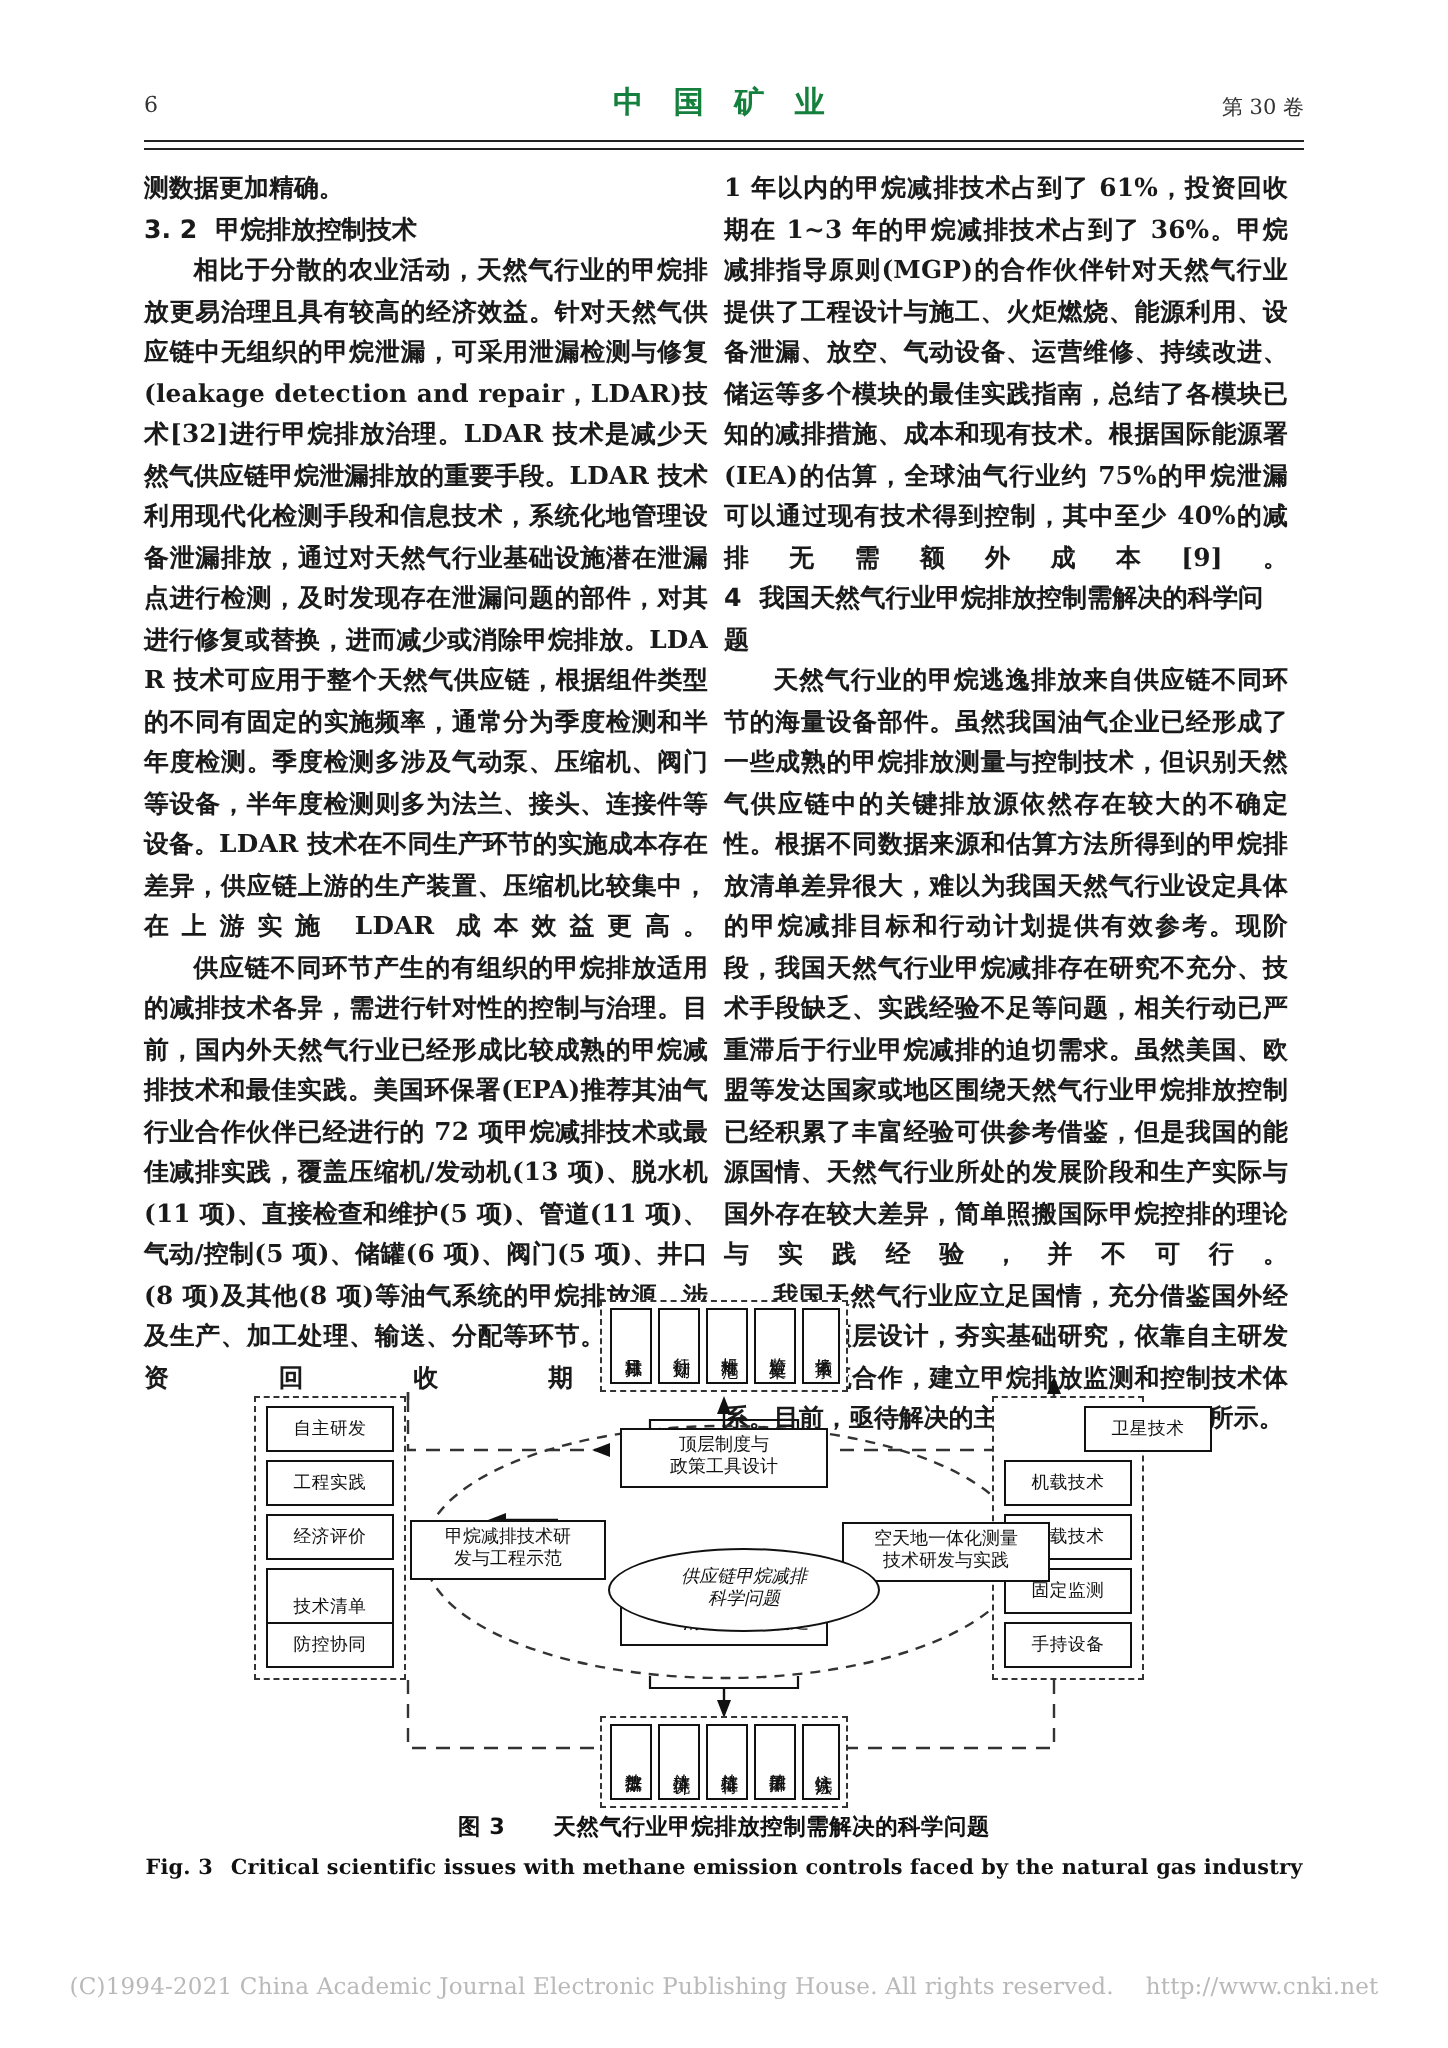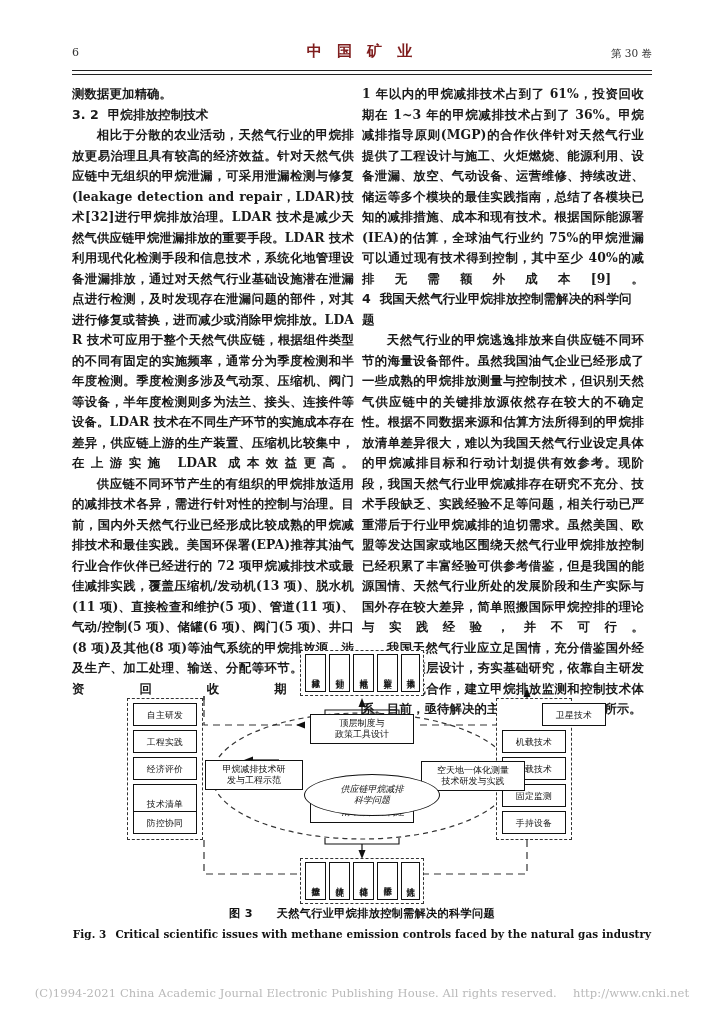--- a/index.html
+++ b/index.html
@@ -9,21 +9,21 @@
     color:#1a1a1a;
   }
   .page{position:absolute;inset:0;}
 
   
   .runhead{position:absolute;left:72px;top:42px;width:580px;height:26px;}
   .runhead .pageno{position:absolute;left:0;top:4px;font-size:11px;color:#333;}
   .runhead .journal{
     position:absolute;left:0;right:0;top:0;text-align:center;
     font-family:"DejaVu Sans","Liberation Sans",sans-serif;
-    font-weight:bold;font-size:15px;letter-spacing:5px;color:#7f1d1d;
+    font-weight:bold;font-size:15px;letter-spacing:5px;color:#15803d;
   }
   .runhead .vol{position:absolute;right:0;top:5px;font-size:10.5px;color:#333;}
   .rule{position:absolute;left:72px;top:70px;width:580px;border-top:1.6px solid #222;}
   .rule2{position:absolute;left:72px;top:73.5px;width:580px;border-top:0.7px solid #222;}
 
   
   .col{position:absolute;top:84px;width:282px;}
   .col.left{left:72px;}
   .col.right{left:362px;}
 

